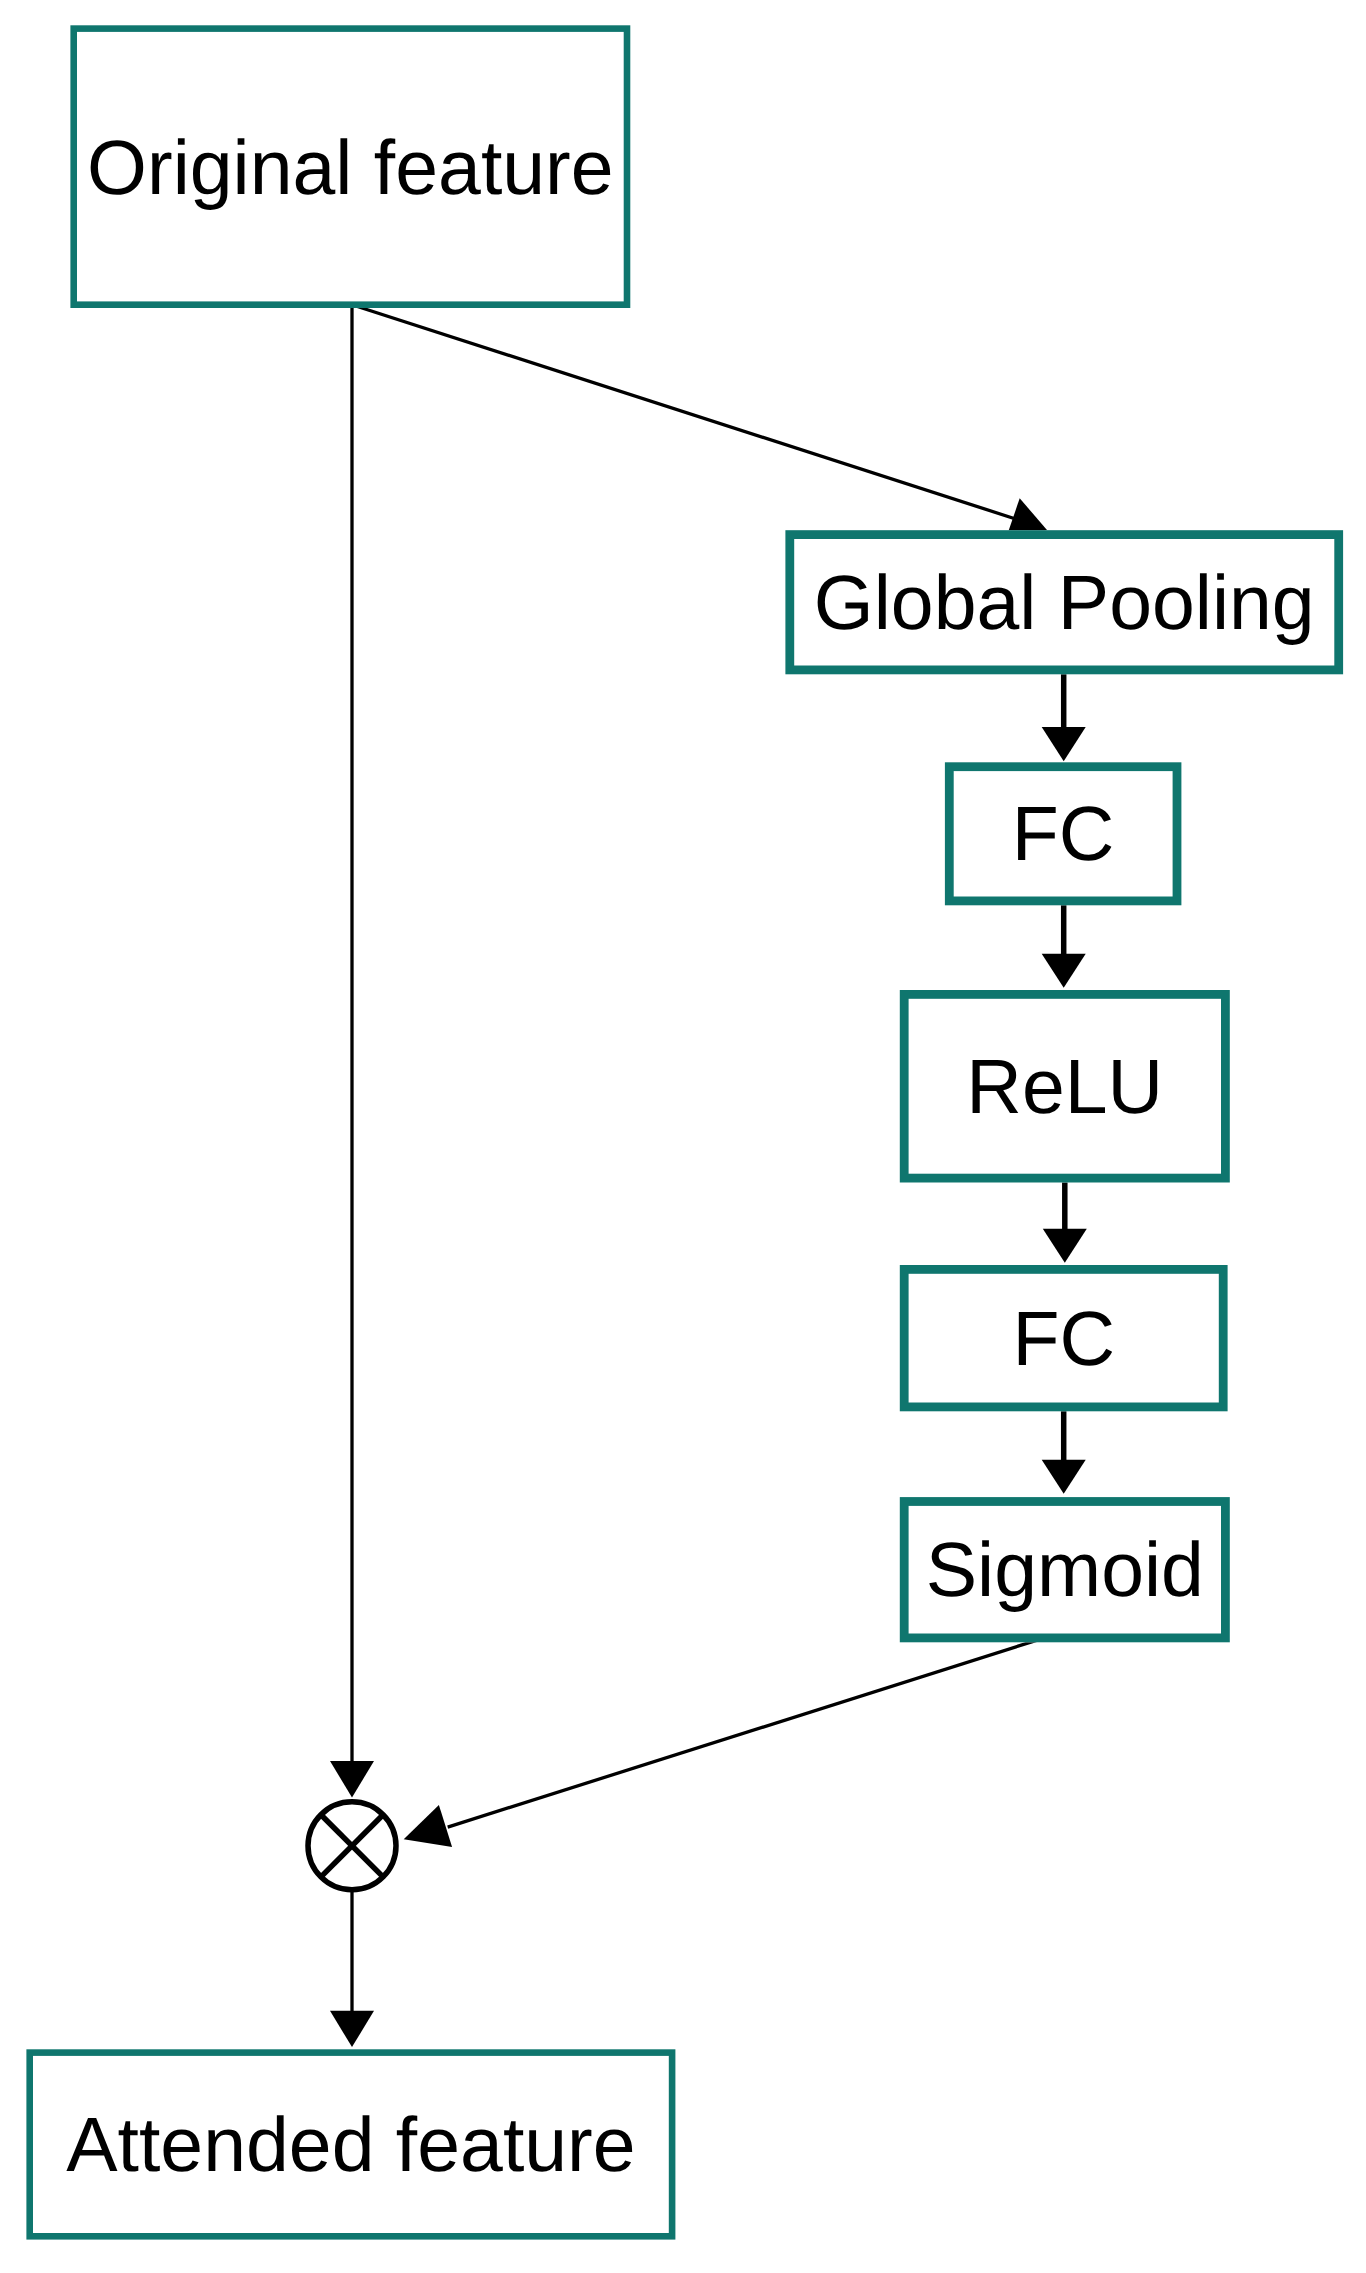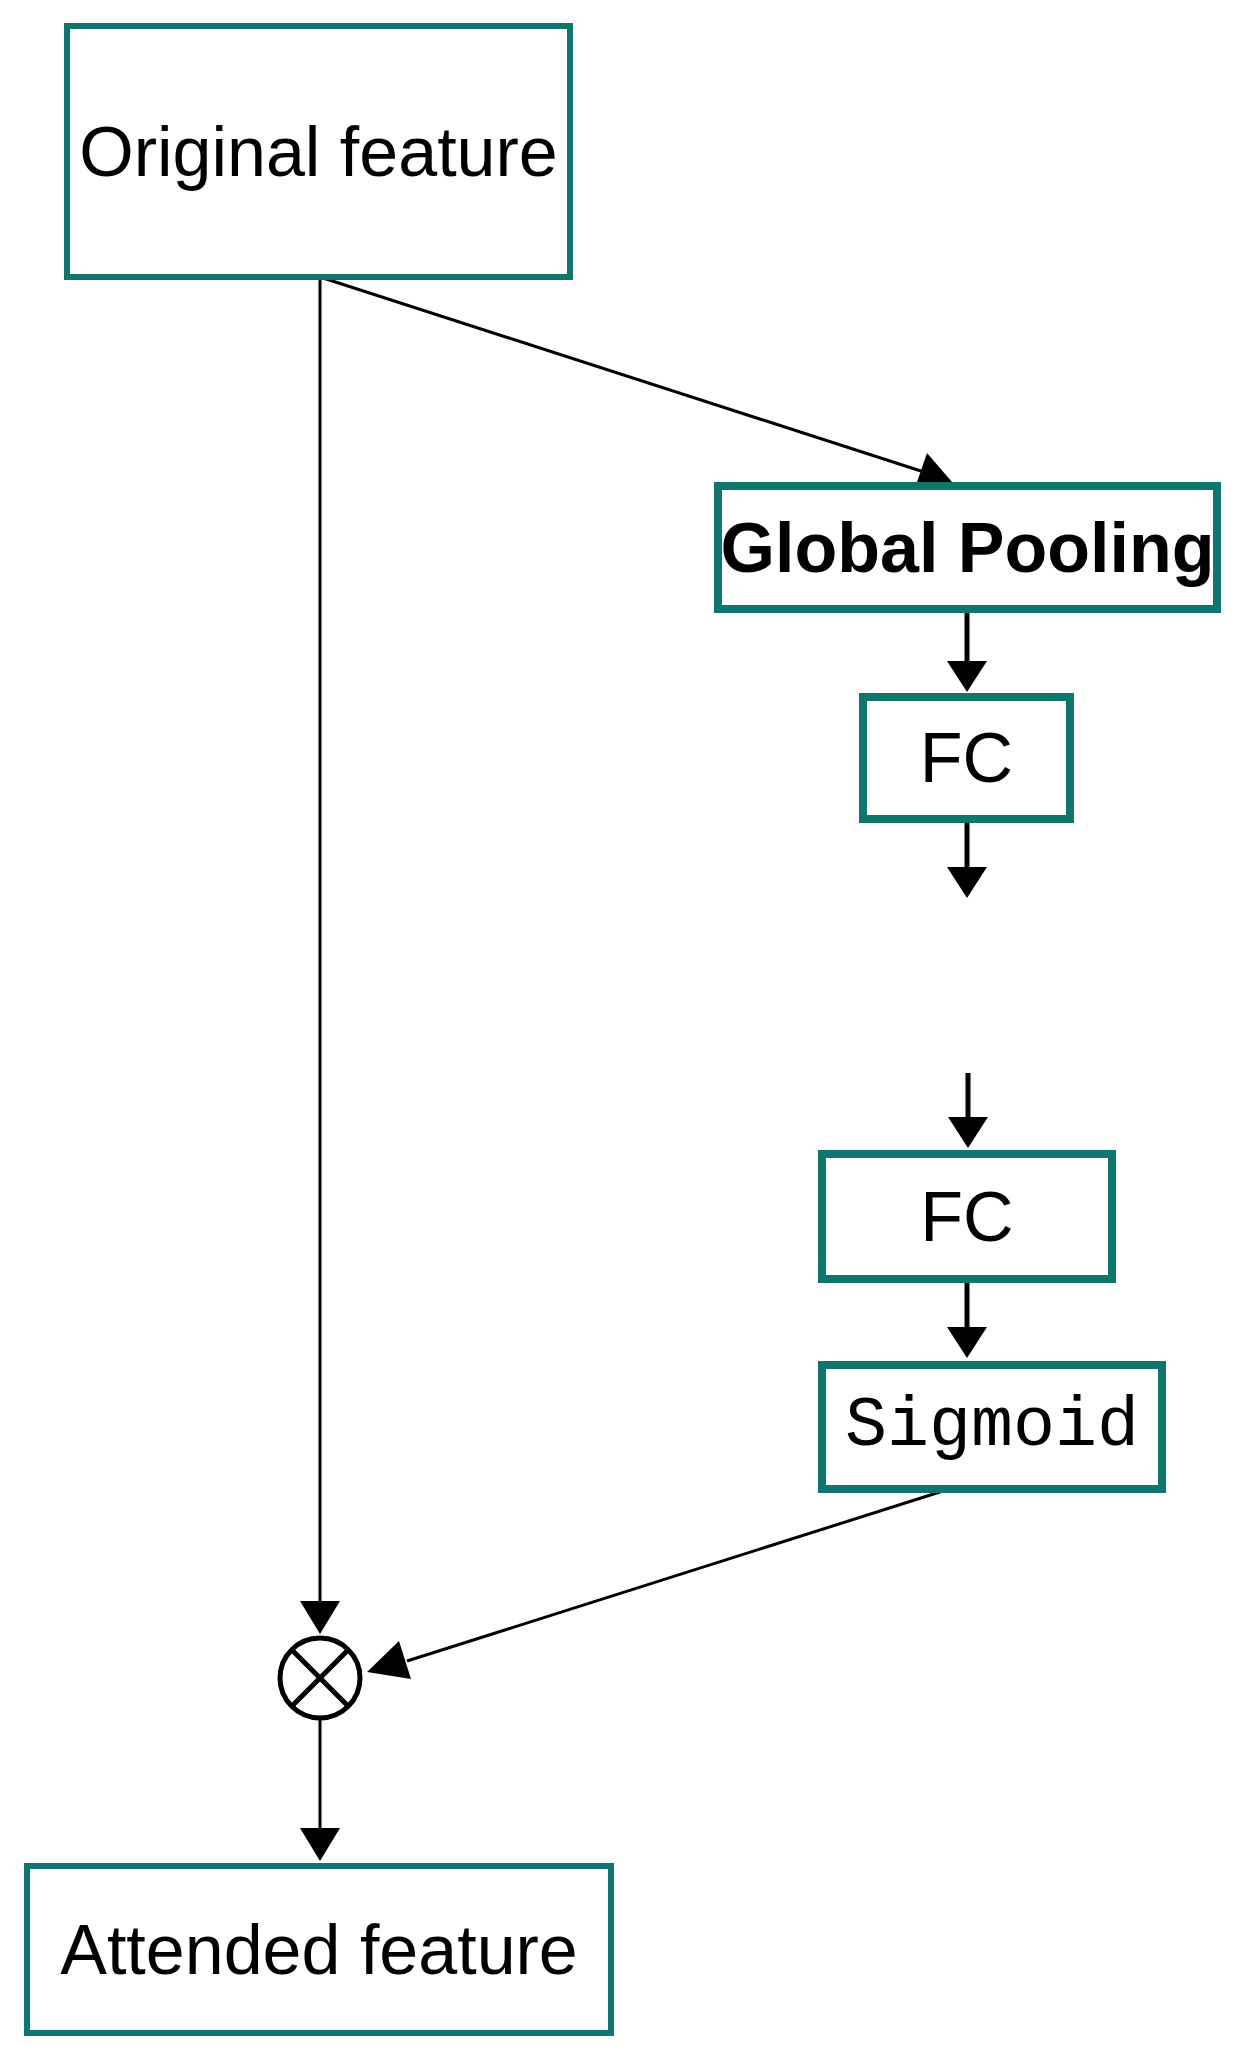--- a/index.html
+++ b/index.html
@@ -25,25 +25,25 @@
     color: #000000;
     display: flex;
     align-items: center;
     justify-content: center;
     font-size: 70px;
     line-height: 1;
     white-space: nowrap;
     z-index: 2;
   }
   .box-original-feature { left: 64px;  top: 23px;   width: 509px; height: 257px; border-width: 6px; }
-  .box-global-pooling  { left: 714px; top: 482px;  width: 507px; height: 131px; font-weight: bold; }
+  .box-global-pooling  { left: 714px; top: 482px;  width: 507px; height: 131px; }
   .box-fc1             { left: 859px; top: 693px;  width: 215px; height: 130px; }
   .box-relu            { left: 818px; top: 900px;  width: 300px; height: 175px; }
   .box-fc2             { left: 818px; top: 1150px; width: 298px; height: 133px; }
-  .box-sigmoid         { left: 818px; top: 1361px; width: 348px; height: 132px; font-family: Liberation Mono, monospace; }
+  .box-sigmoid         { left: 818px; top: 1361px; width: 300px; height: 132px; }
   .box-attended-feature{ left: 24px;  top: 1863px; width: 590px; height: 173px; border-width: 6px; }
 </style>
 </head>
 <body>
 
 <div class="canvas">
 
   <svg class="connections" viewBox="0 0 1242 2066" xmlns="http://www.w3.org/2000/svg">
 
     <g>
@@ -92,20 +92,21 @@
       <line x1="292" y1="1706" x2="348" y2="1650" stroke="#000" stroke-width="5"></line>
     </g>
   </svg>
 
   <div class="box box-original-feature">Original feature</div>
 
   <div class="box box-global-pooling">Global Pooling</div>
 
   <div class="box box-fc1">FC</div>
 
+  <div class="box box-relu">ReLU</div>
 
   <div class="box box-fc2">FC</div>
 
   <div class="box box-sigmoid">Sigmoid</div>
 
   <div class="box box-attended-feature">Attended feature</div>
 
 </div>
 
 </body></html>

